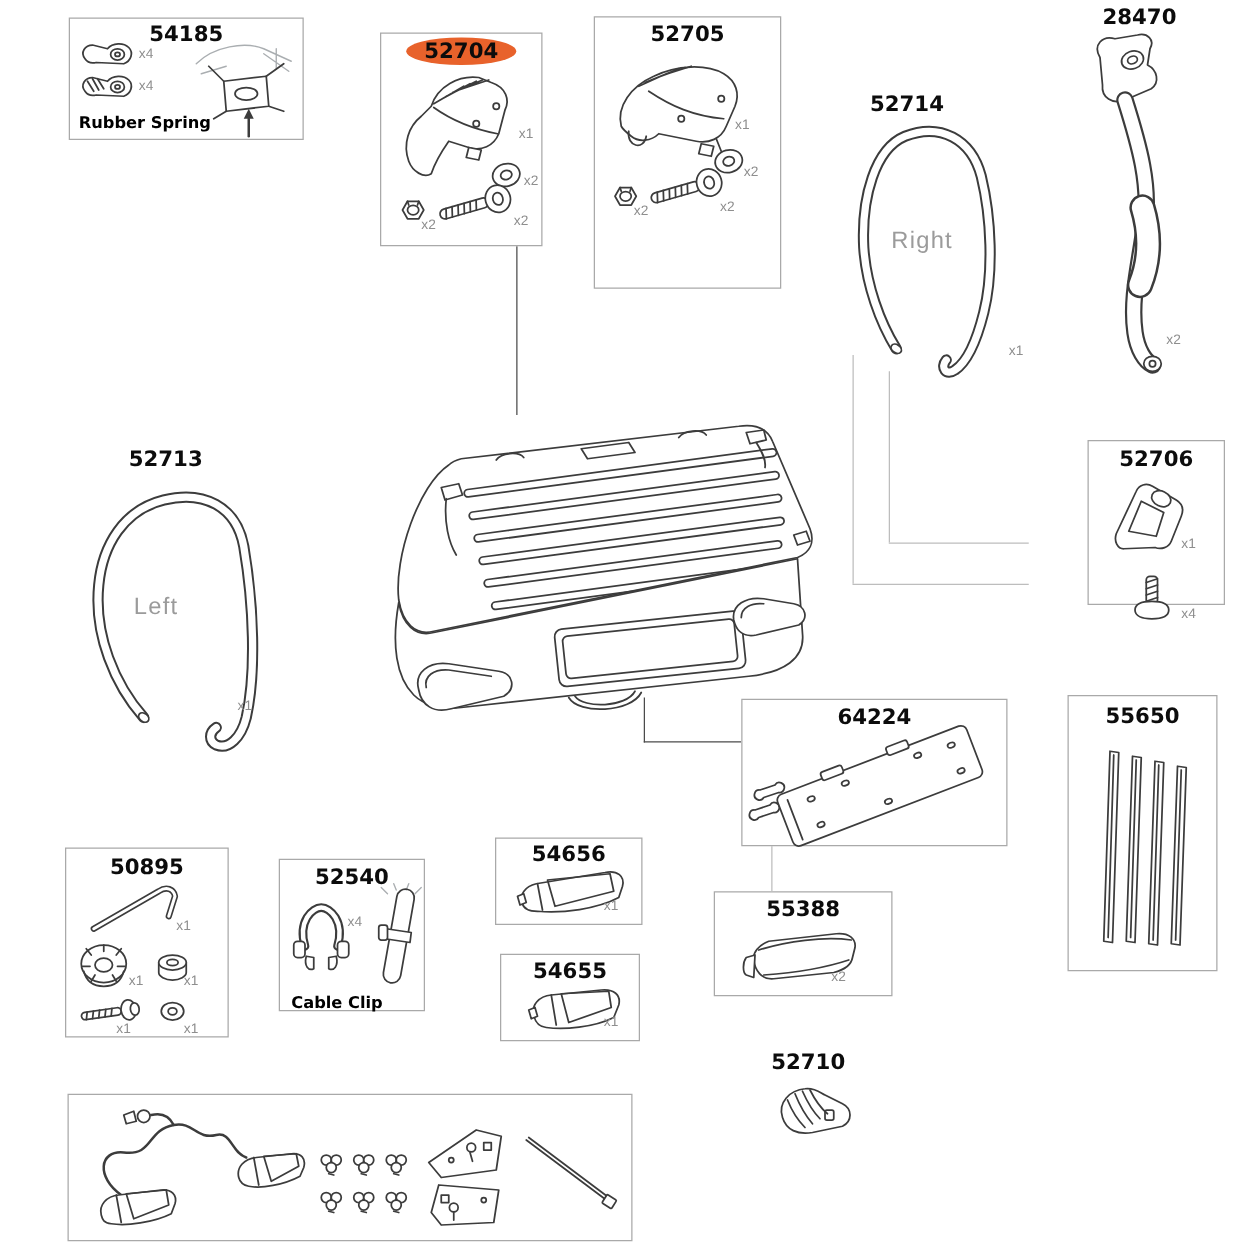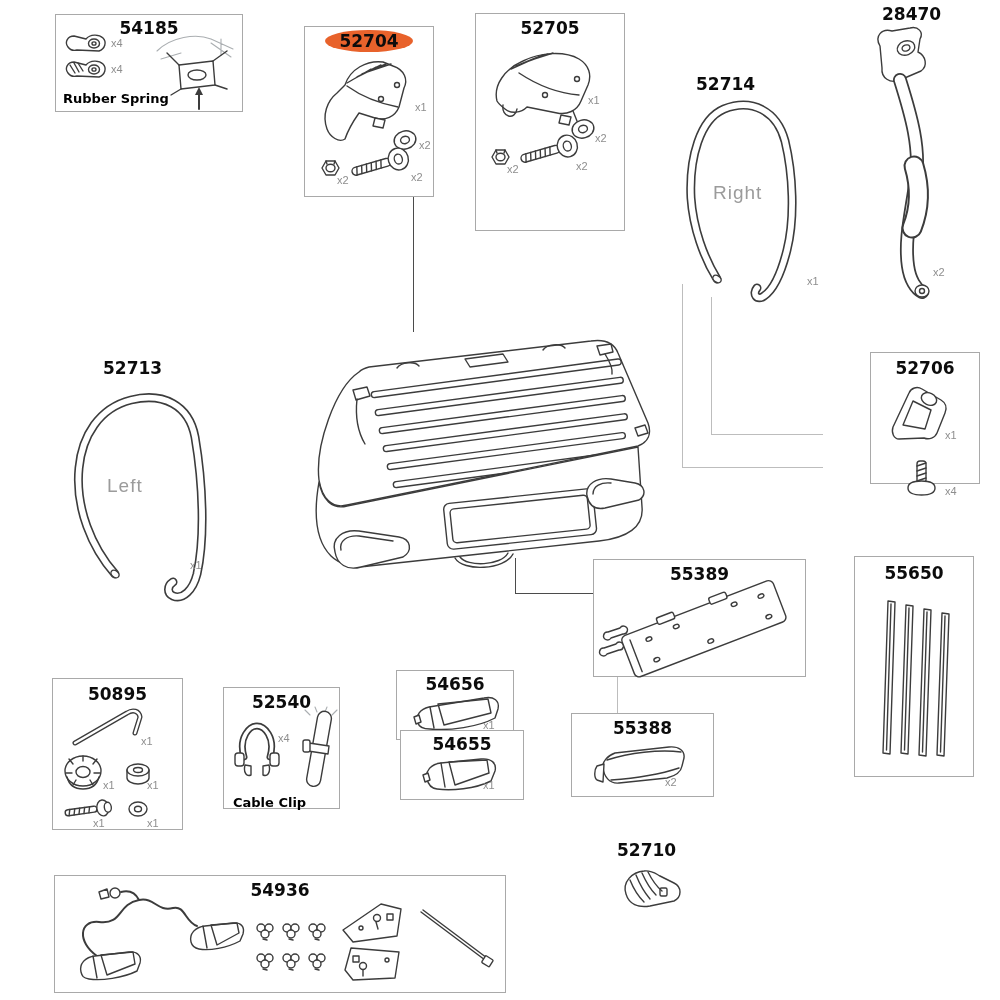--- a/index.html
+++ b/index.html
@@ -220,21 +220,21 @@
     <span class="qty" style="left:74px;top:76px">x1</span>
     <svg style="left:31px;top:104px;width:36px;height:42px" viewBox="0 0 36 42">
       <rect class="fw" x="15" y="4" width="9" height="22" rx="3"></rect>
       <path d="M15,9 l9,-3 M15,14 l9,-3 M15,19 l9,-3 M15,24 l9,-3"></path>
       <path class="fw" d="M6,31 C6,26 12,24 19.5,24 C27,24 33,26 33,31 C33,36 27,38 19.5,38 C12,38 6,36 6,31 Z"></path>
     </svg>
     <span class="qty" style="left:74px;top:132px">x4</span>
   </div>
 
   <div class="pbox" style="left:593px;top:559px;width:213px;height:118px">
-    <div class="num numc" style="top:4px">55389</div>
+    <div class="num numc" style="top:4px">64224</div>
     <svg style="left:6px;top:12px;width:200px;height:100px" viewBox="0 0 200 100">
       <path class="fw" d="M8,60 l12,-4 a4,4 0 1 1 3,6 l-12,4 a4,4 0 1 1 -3,-6 Z"></path>
       <path class="fw" d="M4,76 l12,-4 a4,4 0 1 1 3,6 l-12,4 a4,4 0 1 1 -3,-6 Z"></path>
       <g transform="rotate(-21 100 55)">
         <rect class="fw" x="22" y="36" width="162" height="44" rx="5"></rect>
         <rect class="fw" x="62" y="31" width="18" height="7" rx="2"></rect>
         <rect class="fw" x="118" y="31" width="18" height="7" rx="2"></rect>
         <ellipse cx="48" cy="48" rx="3" ry="2"></ellipse>
           <ellipse cx="78" cy="46" rx="3" ry="2"></ellipse>
         <ellipse cx="140" cy="46" rx="3" ry="2"></ellipse>
@@ -333,42 +333,41 @@
     <div class="num numc" style="top:3px">54656</div>
     <svg style="left:13px;top:20px;width:92px;height:44px" viewBox="0 0 92 44">
       <path class="fw" d="M8,32 C5,25 10,18 19,16 L74,7 C84,5 90,10 88,18 L85,27 C68,36 40,40 20,38 C13,38 9,36 8,32 Z"></path>
       <path d="M20,16 L24,37"></path>
       <path d="M28,13 L78,8 L81,22 L34,34 Z"></path>
       <path class="fw" d="M4,26 l5,-2 l2,7 l-5,2 Z"></path>
     </svg>
     <span class="qty" style="left:86px;top:48px">x1</span>
   </div>
 
-  <div class="pbox" style="left:400px;top:730px;width:124px;height:70px">
+  <div class="pbox" style="left:400px;top:763px;width:112px;height:70px">
     <div class="num numc" style="top:3px">54655</div>
     <svg style="left:16px;top:22px;width:82px;height:42px" viewBox="0 0 82 42">
       <path class="fw" d="M10,26 C8,18 14,11 24,10 L64,6 C74,5 80,10 78,18 L74,28 C58,36 34,38 20,36 C13,35 11,31 10,26 Z"></path>
       <path d="M24,10 L28,34"></path>
       <path d="M32,9 L70,7 L72,20 L38,32 Z"></path>
       <path class="fw" d="M6,22 l5,-2 l2,7 l-5,2 Z"></path>
     </svg>
     <span class="qty" style="left:82px;top:48px">x1</span>
   </div>
 
   <div class="grp" style="left:605px;top:840px;width:100px;height:75px">
     <div class="num" style="left:12px;top:0">52710</div>
     <svg style="left:11px;top:24px;width:72px;height:48px" viewBox="0 0 72 48">
       <path class="fw" d="M10,30 C6,18 16,8 28,7 C36,6 40,10 44,12 L58,19 C66,23 66,33 58,37 L34,42 C22,44 13,40 10,30 Z"></path>
       <path d="M14,16 C18,26 22,32 28,38 M20,11 C24,21 28,28 34,35 M26,9 C30,18 34,25 40,31 M32,8 C36,16 40,22 46,27"></path>
       <rect x="44" y="24" width="7" height="8" rx="1.5"></rect>
     </svg>
   </div>
 
   <div class="pbox" style="left:54px;top:875px;width:452px;height:118px">
-    <div class="num numc" style="top:4px">54936</div>
     <svg style="left:2px;top:2px;width:448px;height:114px" viewBox="0 0 448 114">
       <path d="M40,78 C20,64 22,42 42,44 C66,47 60,26 82,22 C98,19 100,34 116,30 C128,27 128,44 140,48" style="stroke-width:2"></path>
       <path d="M82,22 C78,14 72,12 64,14" style="stroke-width:2"></path>
       <circle class="fw" cx="58" cy="15" r="5"></circle>
       <path class="fw" d="M50,11 l-8,3 l2,7 l8,-2 Z"></path>
       <path class="fw" d="M24,94 C22,86 28,79 38,78 L72,74 C80,73 85,78 83,85 L80,93 C66,100 44,103 32,101 C26,100 25,98 24,94 Z"></path>
       <path d="M36,78 L40,100"></path>
         <path d="M44,77 L76,74 L78,86 L50,97 Z"></path>
       <path class="fw" d="M134,64 C132,56 138,49 148,48 L176,45 C184,44 188,49 186,56 L183,63 C170,70 152,73 142,71 C137,70 135,68 134,64 Z"></path>
       <path d="M146,48 L150,70"></path>

